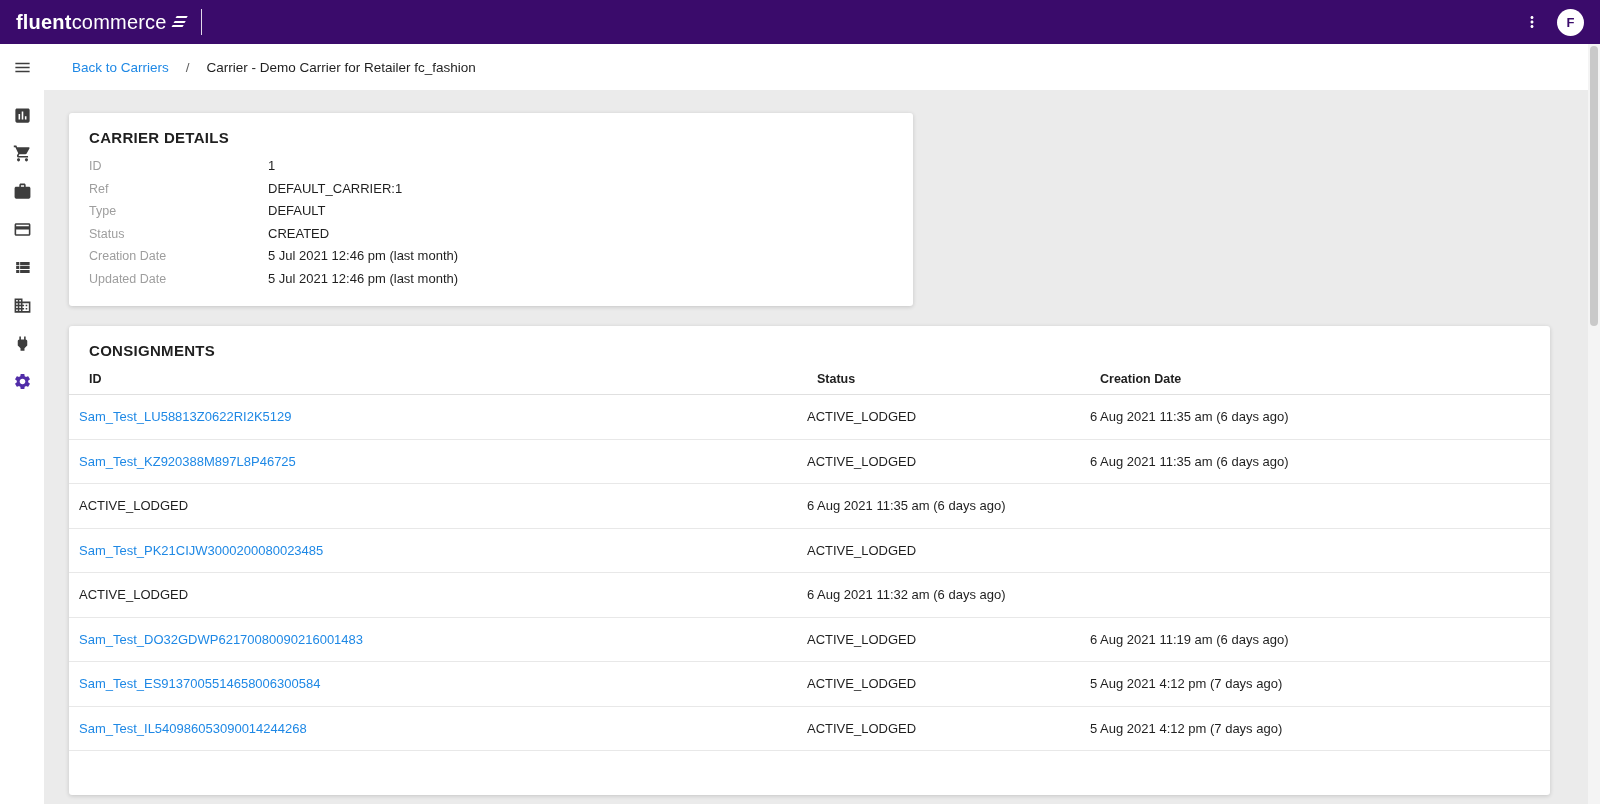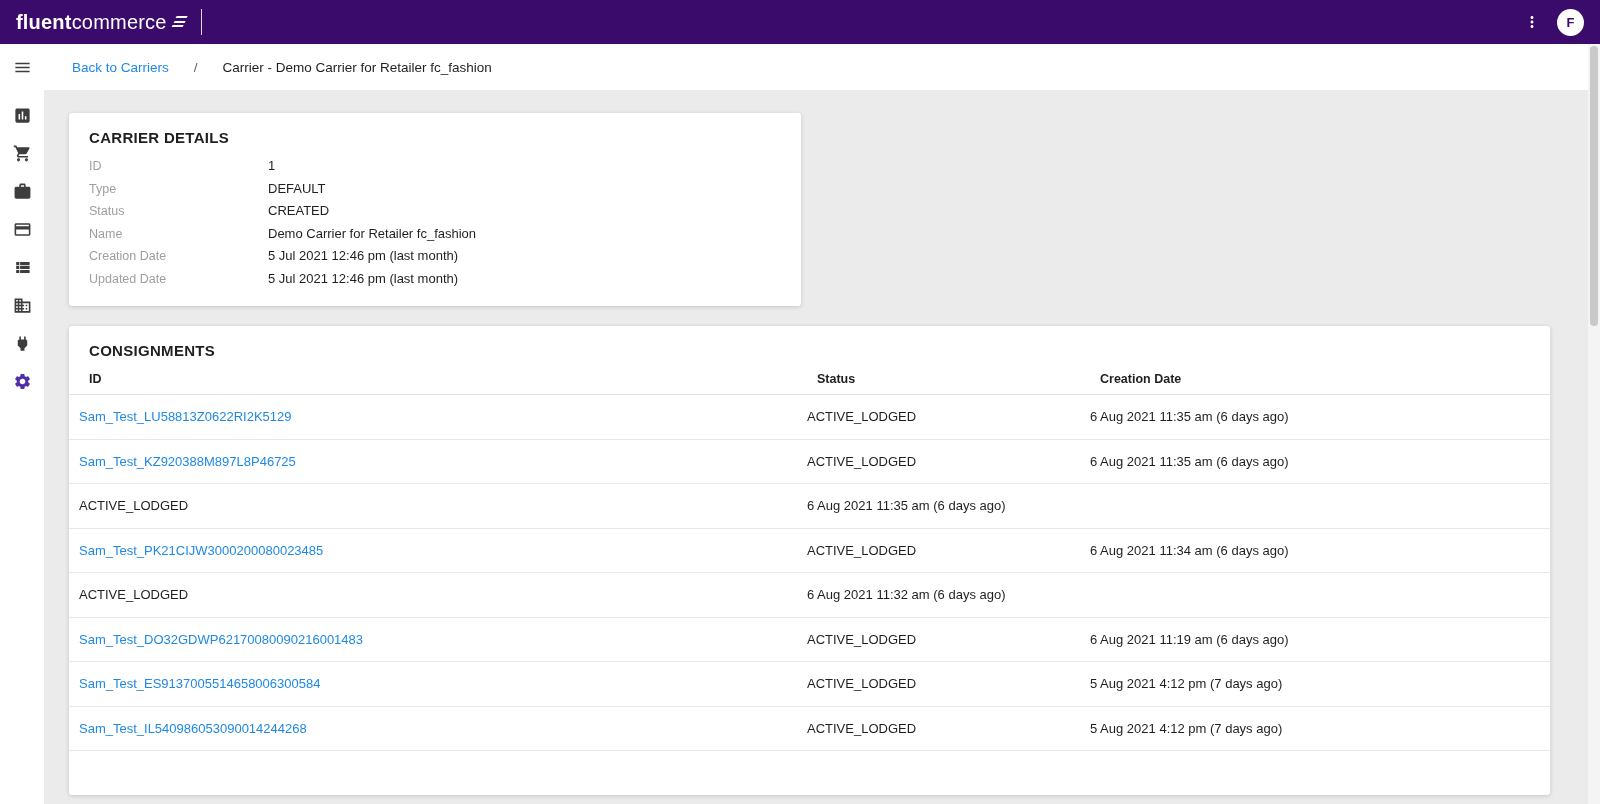--- a/index.html
+++ b/index.html
@@ -19,37 +19,37 @@
   .brand-divider{width:1px;height:26px;background:rgba(255,255,255,.85);margin-left:14px}
   .topbar-right{margin-left:auto;display:flex;align-items:center;gap:12px}
   .icon-btn{display:flex;align-items:center;justify-content:center;padding:4px}
   .kebab svg{width:18px;height:18px;fill:#fff}
   .avatar{width:27px;height:27px;border-radius:50%;background:#fff;color:#3a0b6b;display:flex;align-items:center;justify-content:center;font-size:13px;font-weight:700;cursor:pointer}
 
   
   .subheader{height:46px;background:#fff;display:flex;align-items:center}
   .hamburger{width:44px;height:46px;display:flex;align-items:center;justify-content:center}
   .hamburger svg{width:19px;height:19px;fill:#3d3d3d}
-  .breadcrumb{margin-left:28px;font-size:13.5px;display:flex;align-items:center;gap:25px;white-space:nowrap}
+  .breadcrumb{margin-left:28px;font-size:13.5px;display:flex;align-items:center;gap:17px;white-space:nowrap}
   .breadcrumb a{color:#1e88e5;text-decoration:none;cursor:pointer}
   .breadcrumb .sep{color:#5f5f5f}
   .breadcrumb .current{color:#1f1f1f}
 
   
   .main-wrap{display:flex;height:714px}
   .rail{width:44px;background:#fff;display:flex;flex-direction:column;align-items:center;padding-top:6px;flex-shrink:0}
   .rail .icon-btn{width:38px;height:38px}
   .rail svg{width:19px;height:19px;fill:#3d3d3d}
   .rail .active svg{fill:#512da8}
   .content{flex:1;padding:23px 50px 0 25px;overflow:hidden}
 
   
   .card{background:#fff;border-radius:3px;box-shadow:0 1px 4px rgba(0,0,0,.16)}
   .card-title{font-size:15px;font-weight:700;color:#1f1f1f;letter-spacing:.3px}
-  .details-card{width:732px;padding:16px 20px}
+  .details-card{width:844px;padding:16px 20px}
   .details-card .card-title{margin-bottom:9px}
   .detail-row{display:flex;line-height:22.5px}
   .detail-label{width:179px;color:#9e9e9e;font-size:12.5px;flex-shrink:0}
   .detail-value{color:#1f1f1f;font-size:13px}
 
   .table-card{margin-top:20px;padding-top:16px;min-height:460px}
   .table-card .card-title{padding:0 20px;margin-bottom:4px}
   .t-head{display:grid;grid-template-columns:728px 283px 1fr;padding:0 20px;height:32px;align-items:center;
     border-bottom:1px solid #e0e0e0;font-size:12.5px;font-weight:700;color:#1f1f1f}
   .t-row{display:grid;grid-template-columns:728px 283px 1fr;padding:0 10px;height:44.5px;align-items:center;
@@ -150,35 +150,35 @@
     <main class="content">
 
       <section class="card details-card">
         <h2 class="card-title">CARRIER DETAILS</h2>
         <div id="detail-rows">
   <div class="detail-row">
     <span class="detail-label">ID</span>
     <span class="detail-value">1</span>
   </div>
 
+  <div class="detail-row">
+    <span class="detail-label">Ref</span>
+    <span class="detail-value">DEFAULT_CARRIER:1</span>
+  </div>
 
   <div class="detail-row">
     <span class="detail-label">Type</span>
     <span class="detail-value">DEFAULT</span>
   </div>
 
   <div class="detail-row">
     <span class="detail-label">Status</span>
     <span class="detail-value">CREATED</span>
   </div>
 
-  <div class="detail-row">
-    <span class="detail-label">Name</span>
-    <span class="detail-value">Demo Carrier for Retailer fc_fashion</span>
-  </div>
 
   <div class="detail-row">
     <span class="detail-label">Creation Date</span>
     <span class="detail-value">5 Jul 2021 12:46 pm (last month)</span>
   </div>
 
   <div class="detail-row">
     <span class="detail-label">Updated Date</span>
     <span class="detail-value">5 Jul 2021 12:46 pm (last month)</span>
   </div>
@@ -206,21 +206,20 @@
   </div>
 
   <div class="t-row">
     <span>ACTIVE_LODGED</span>
     <span>6 Aug 2021 11:35 am (6 days ago)</span>
   </div>
 
   <div class="t-row">
     <span><a>Sam_Test_PK21CIJW3000200080023485</a></span>
     <span>ACTIVE_LODGED</span>
-    <span>6 Aug 2021 11:34 am (6 days ago)</span>
   </div>
 
   <div class="t-row">
     <span>ACTIVE_LODGED</span>
     <span>6 Aug 2021 11:32 am (6 days ago)</span>
   </div>
 
   <div class="t-row">
     <span><a>Sam_Test_DO32GDWP62170080090216001483</a></span>
     <span>ACTIVE_LODGED</span>

